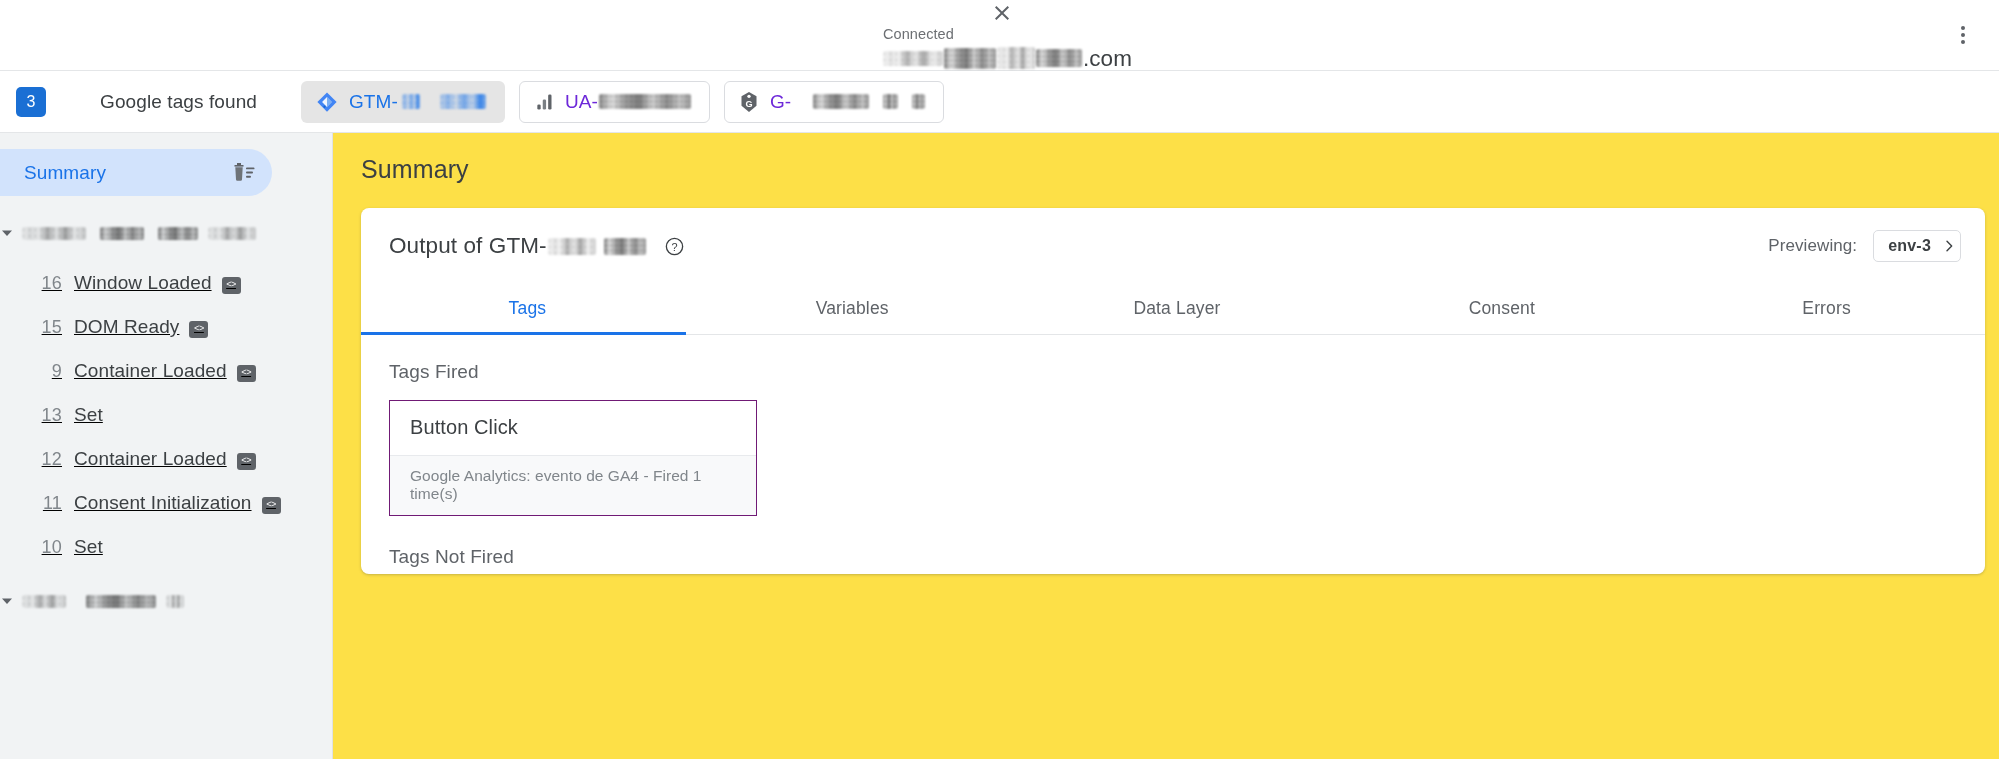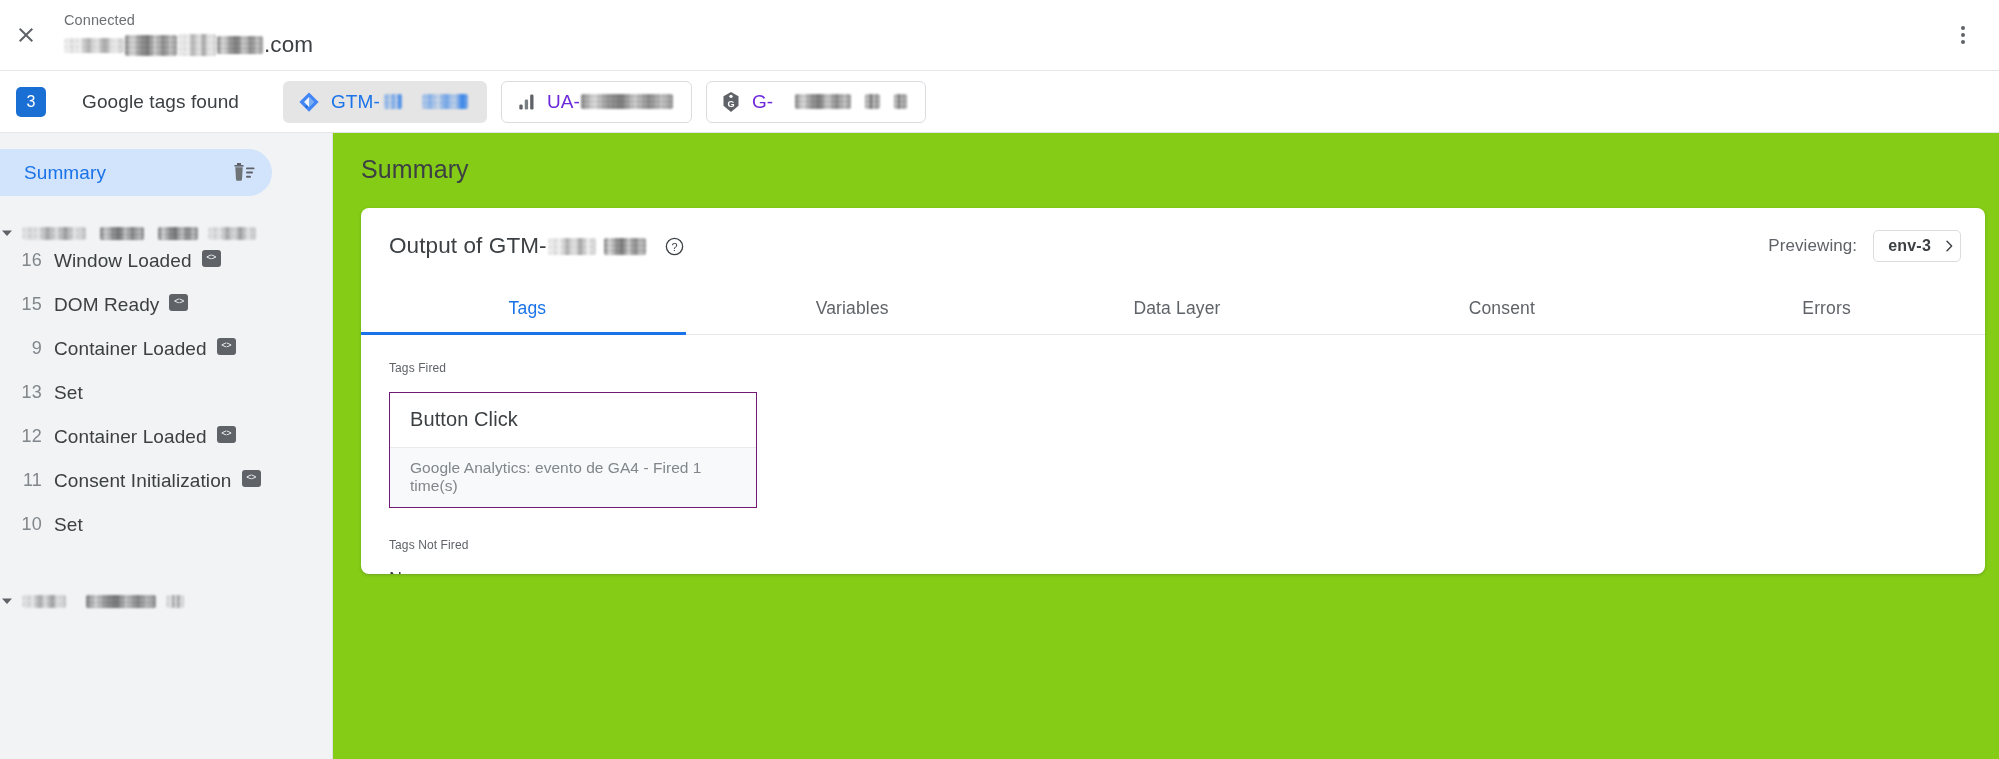--- a/index.html
+++ b/index.html
@@ -55,20 +55,21 @@
   }
 
   
   .topbar {
     position: relative;
     height: 71px;
     background: #fff;
     border-bottom: 1px solid #e4e6e8;
     display: flex;
     align-items: center;
+    flex-direction: column;
   }
   .close-btn {
     width: 44px; height: 44px;
     margin-left: 4px;
     display: flex; align-items: center; justify-content: center;
     cursor: pointer; border-radius: 50%;
   }
   .close-btn svg { display: block; }
   .conn-block { margin-left: 16px; line-height: 1; }
   .conn-label {
@@ -99,21 +100,21 @@
   }
   .count-badge {
     width: 30px; height: 30px; border-radius: 5px;
     background: #1a6fd4; color: #fff;
     font-size: 16px; font-weight: 500;
     display: flex; align-items: center; justify-content: center;
     margin-left: 8px;
   }
   .tagsbar-title {
     font-size: 19px; color: #3c4043; letter-spacing: .1px;
-    margin-left: 36px; margin-right: 44px;
+    margin-left: 54px; margin-right: 44px;
     white-space: nowrap;
   }
   .chip {
     height: 42px;
     border: 1px solid #dadce0;
     border-radius: 6px;
     display: flex; align-items: center;
     padding: 0 18px 0 14px;
     margin-right: 14px;
     background: #fff;
@@ -128,21 +129,21 @@
     color: #1a73e8;
   }
   .chip .chip-icon { display:flex; align-items:center; margin-right: 11px; }
   .chip .chip-text { letter-spacing: .1px; }
   .chip .blur { height: 15px; }
 
   
   .body {
     display: flex;
     height: calc(759px - 71px - 62px);
-    background: #84cc16;
+    background: #fde047;
   }
 
   
   .sidebar {
     width: 333px;
     flex: 0 0 333px;
     background: #f1f3f4;
     border-right: 1px solid #e0e2e4;
     padding-top: 16px;
     position: relative;
@@ -171,24 +172,25 @@
     cursor: pointer;
   }
   .caret {
     width: 22px; display: flex; justify-content: center; align-items: center;
     margin-left: -4px;
   }
   .caret svg { display:block; }
   .group-row .blur { height: 13px; margin-left: 4px; }
 
   .event-row {
-    display: flex; align-items: flex-start;
+    display: flex; align-items: flex-end;
     height: 44px;
-    padding-left: 16px;
+    padding-left: 36px;
     cursor: pointer;
+    text-decoration: underline;
   }
   .event-num {
     font-size: 18px; color: #80868b; width: 26px; text-align: right;
     margin-right: 12px; letter-spacing: .2px;
   }
   .event-label {
     font-size: 19px; color: #3c4043; letter-spacing: .1px;
   }
   .code-badge {
     display: inline-flex; align-items: center; justify-content: center;
@@ -265,21 +267,21 @@
   }
   .tab.active { color: #1a73e8; font-weight: 500; }
   .tab.active::after {
     content: "";
     position: absolute; left: 0; right: 0; bottom: -1px;
     height: 3px; background: #1a73e8;
   }
 
   .card-body { padding: 26px 28px 0 28px; }
   .sec-label {
-    font-size: 12px; color: #5f6368; letter-spacing: .1px;
+    font-size: 19px; color: #5f6368; letter-spacing: .1px;
     margin-bottom: 17px;
   }
   .tag-box {
     width: 368px;
     border: 1px solid #701a75;
     border-radius: 0;
     overflow: hidden;
   }
   .tag-box .tag-name {
     font-size: 20px; color: #3c4043;

